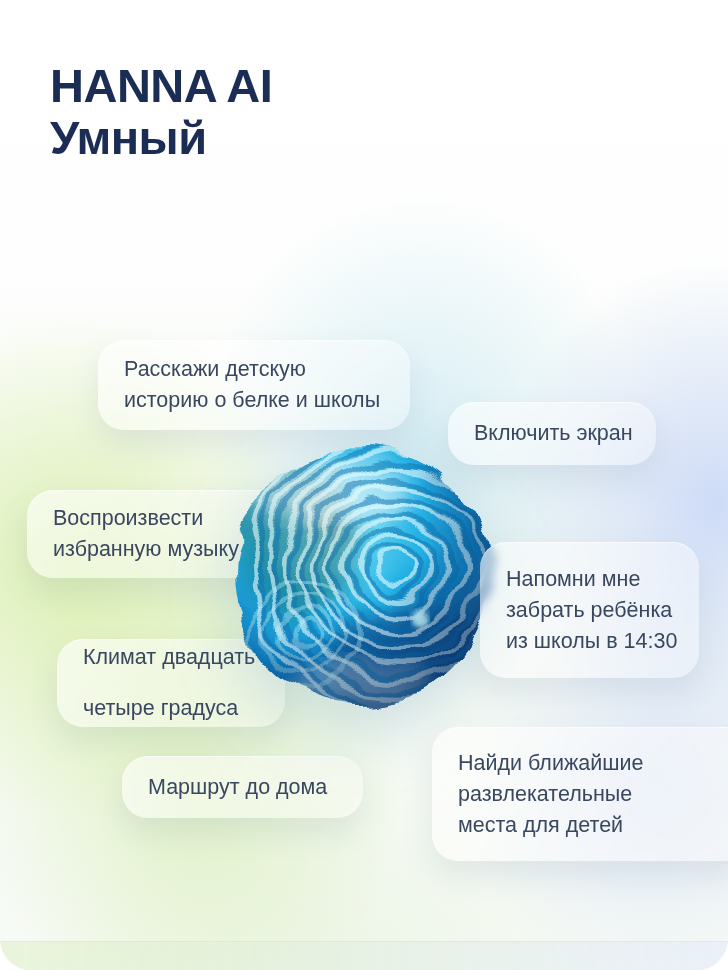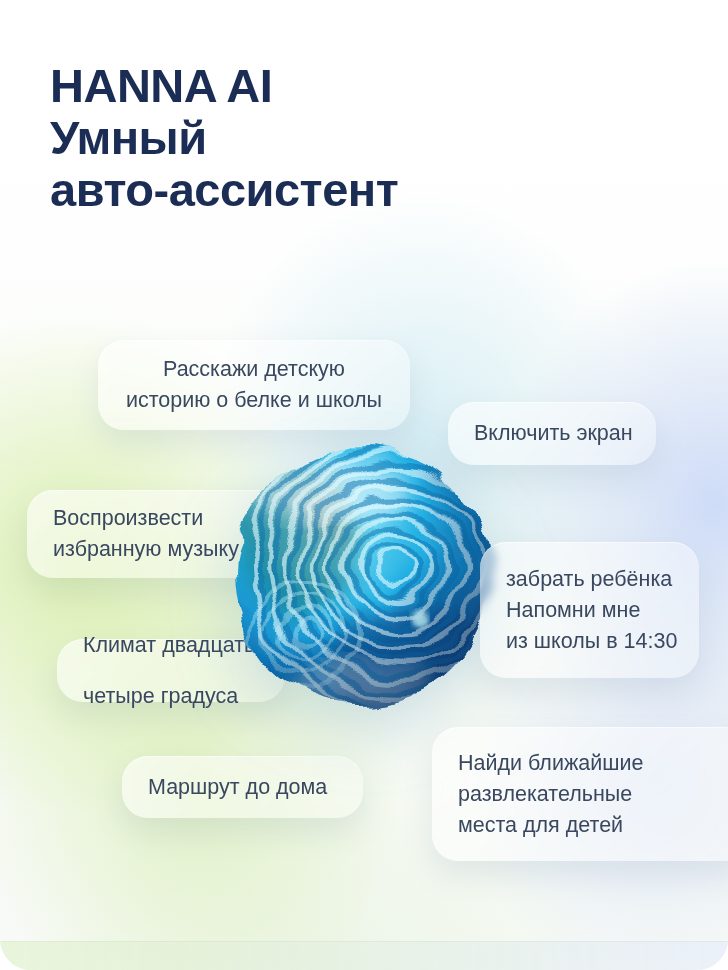--- a/index.html
+++ b/index.html
@@ -29,25 +29,25 @@
     position:absolute; border-radius:26px;
     background:linear-gradient(135deg, rgba(255,255,255,0.62), rgba(255,255,255,0.30));
     box-shadow:0 14px 30px rgba(96,128,158,0.14), inset 0 1px 0 rgba(255,255,255,0.55);
     backdrop-filter:blur(5px);
     display:flex; flex-direction:column; justify-content:center;
     padding:0 26px; box-sizing:border-box;
     color:#39475f; font-size:21.5px; line-height:31px;
   }
   .bubble .ln { display:block; white-space:nowrap; }
 
-  .b1 { left:98px;  top:340px; width:312px; height:90px;align-items:center; }
+  .b1 { left:98px;  top:340px; width:312px; height:90px; }
   .b2 { left:448px; top:402px; width:208px; height:63px; }
   .b3 { left:27px;  top:490px; width:282px; height:88px; }
   .b4 { left:480px; top:542px; width:219px; height:136px; }
-  .b5 { left:57px;  top:639px; width:228px; height:63px;gap:20px; }
+  .b5 { left:57px;  top:639px; width:228px; height:88px;gap:20px; }
   .b6 { left:122px; top:756px; width:241px; height:62px;justify-content:center; }
   .b7 { left:432px; top:727px; width:318px; height:134px; }
 
   .orb {
     position:absolute; left:212px; top:426px; width:300px; height:300px;
     filter:drop-shadow(0 22px 34px rgba(46,118,160,0.22));
   }
 
   .bottom-band {
     position:absolute; left:0; right:0; bottom:0; height:28px;
@@ -56,21 +56,20 @@
   }
 </style>
 </head>
 <body>
 
 <div class="poster">
 
   <div class="title">
     <span class="tline">HANNA AI</span>
     <span class="tline">Умный</span>
-    <span class="tline">авто-ассистент</span>
   </div>
 
   <div class="bubble b1">
     <span class="ln">Расскажи детскую</span>
     <span class="ln">историю о белке и школы</span>
   </div>
 
   <div class="bubble b3">
     <span class="ln">Воспроизвести</span>
     <span class="ln">избранную музыку</span>
@@ -152,22 +151,22 @@
         <circle cx="150" cy="150" r="128" fill="url(#orbShade)"></circle>
       </g>
     </g>
   </svg>
 
   <div class="bubble b2">
     <span class="ln">Включить экран</span>
   </div>
 
   <div class="bubble b4">
+    <span class="ln">Напомни мне</span>
     <span class="ln">забрать ребёнка</span>
-    <span class="ln">Напомни мне</span>
     <span class="ln">из школы в 14:30</span>
   </div>
 
   <div class="bubble b7">
     <span class="ln">Найди ближайшие</span>
     <span class="ln">развлекательные</span>
     <span class="ln">места для детей</span>
   </div>
 
   <div class="bottom-band"></div>

